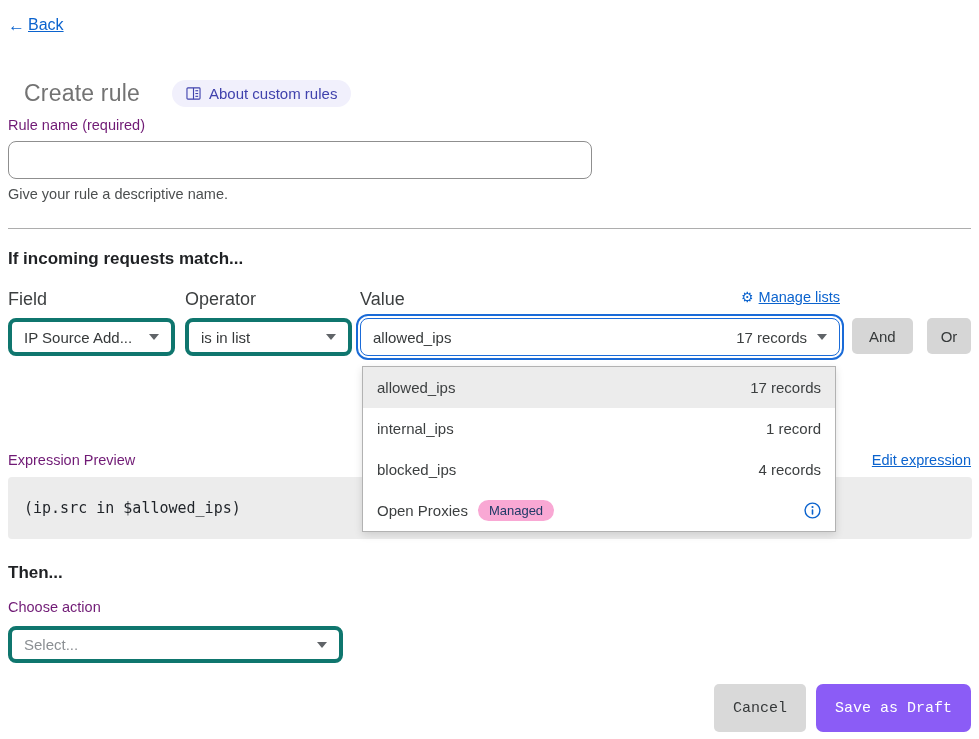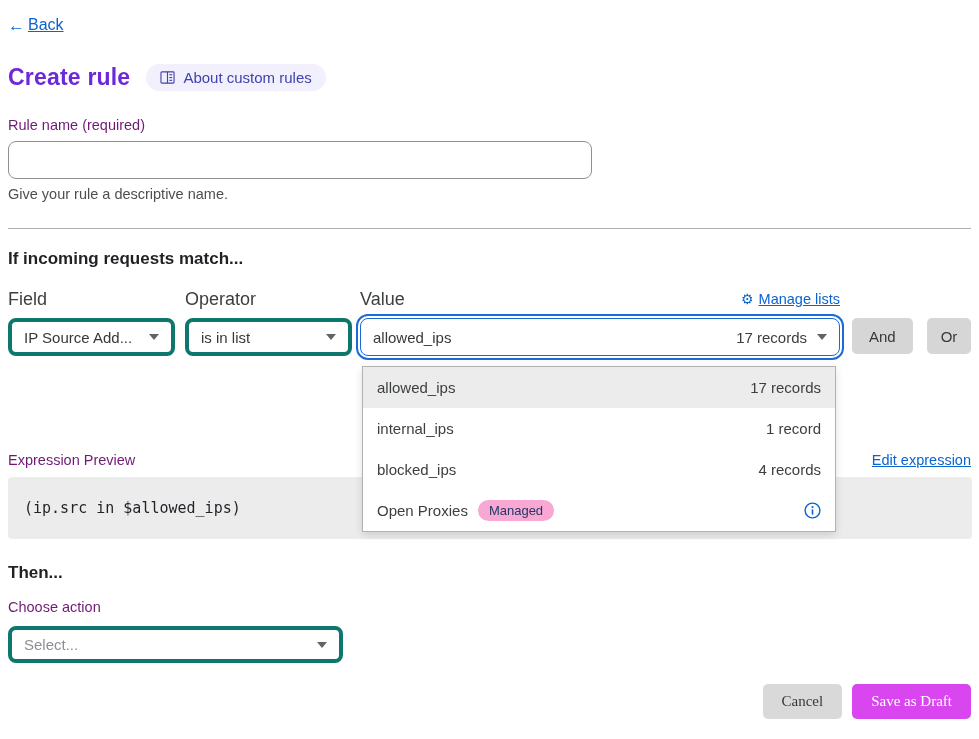--- a/index.html
+++ b/index.html
@@ -10,21 +10,21 @@
   a { text-decoration:none; }
 
   
   .back-link { position:absolute; left:8px; top:16px; display:flex; align-items:center; gap:3px;
     color:#0b63ce; font-size:16px; cursor:pointer; }
   .back-link .lbl { text-decoration:underline; }
   .back-arrow { font-size:17px; line-height:1; }
 
   
   .title-row { position:absolute; left:8px; top:64px; display:flex; align-items:center; gap:16px; }
-  .page-title { margin:0; font-size:23px; font-weight:700; color:#6d28d9; letter-spacing:.2px; }
+  .page-title { margin:16px; font-size:23px; font-weight:400; color:#737373; letter-spacing:.2px; }
   .about-badge { display:inline-flex; align-items:center; gap:8px; background:#f1f0fc;
     color:#4042ad; font-size:15px; padding:5px 14px; border-radius:15px; cursor:pointer; }
   .book-icon { display:inline-flex; }
 
   
   .field-label { font-size:14.5px; color:#701a75; }
   .rule-name-label { position:absolute; left:8px; top:117px; }
   .rule-name-input { position:absolute; left:8px; top:141px; width:558px; height:36px;
     border:1px solid #8f8f8f; border-radius:8px; font-size:15px; padding:0 12px;
     font-family:"Liberation Sans", sans-serif; }
@@ -41,21 +41,21 @@
   .col-label { font-size:18px; color:#3c3f40; height:20px; margin-bottom:9px; display:block; }
   .select-box { height:38px; box-sizing:border-box; border:4px solid #0f766e; border-radius:8px;
     background:#fff; display:flex; align-items:center; padding:0 12px; font-size:15px;
     color:#36393a; cursor:pointer; }
   .spacer { flex:1; }
   .caret { width:0; height:0; border-left:5px solid transparent; border-right:5px solid transparent;
     border-top:6px solid #606468; margin-left:10px; flex:0 0 auto; }
   .col-field { width:167px; margin-right:10px; }
   .col-operator { width:167px; margin-right:8px; }
   .col-value { width:480px; margin-right:12px; position:relative; }
-  .value-header { display:flex; align-items:center; height:20px; margin-bottom:9px; }
+  .value-header { display:flex; align-items:flex-start; height:20px; margin-bottom:9px; }
   .manage-link { margin-left:auto; display:flex; align-items:center; gap:5px;
     color:#0b63ce; font-size:14.5px; cursor:pointer; }
   .manage-link .lbl { text-decoration:underline; }
   .gear-glyph { font-size:14px; line-height:1; }
   .value-select { border:1px solid #1a6bd8; outline:2px solid #1a6bd8; outline-offset:2px; }
   .value-meta { color:#3c3f40; }
 
   .chip-btn { margin-top:29px; height:36px; background:#d6d6d6; border:none; border-radius:5px;
     font-size:15px; color:#36393a; cursor:pointer; font-family:"Liberation Sans", sans-serif; }
   .and-btn { padding:0 17px; margin-right:14px; }
@@ -79,24 +79,24 @@
     border-radius:4px; display:flex; align-items:center; padding-left:16px; box-sizing:border-box;
     font-family:"DejaVu Sans Mono", monospace; font-size:15px; color:#1f2328; z-index:1; }
 
   
   .action-label { position:absolute; left:8px; top:599px; }
   .action-select { position:absolute; left:8px; top:626px; width:335px; height:37px; box-sizing:border-box; }
   .placeholder { color:#8b8f93; }
 
   
   .footer { position:absolute; top:684px; right:8px; display:flex; gap:10px; }
-  .btn { height:35px; border:none; border-radius:5px; font-size:15px; padding:0 19px;
-    cursor:pointer; font-family:Liberation Serif, serif; }
+  .btn { height:48px; border:none; border-radius:5px; font-size:15px; padding:0 19px;
+    cursor:pointer; font-family:Liberation Mono, monospace; }
   .btn-cancel { background:#d9d9d9; color:#36393a; }
-  .btn-primary { background:#d946ef; color:#ffffff; }
+  .btn-primary { background:#8b5cf6; color:#ffffff;border-radius:7px; }
 </style>
 </head>
 <body>
 
 <a class="back-link">
   <span class="back-arrow">←</span>
   <span class="lbl">Back</span>
 </a>
 
 <div class="title-row">

